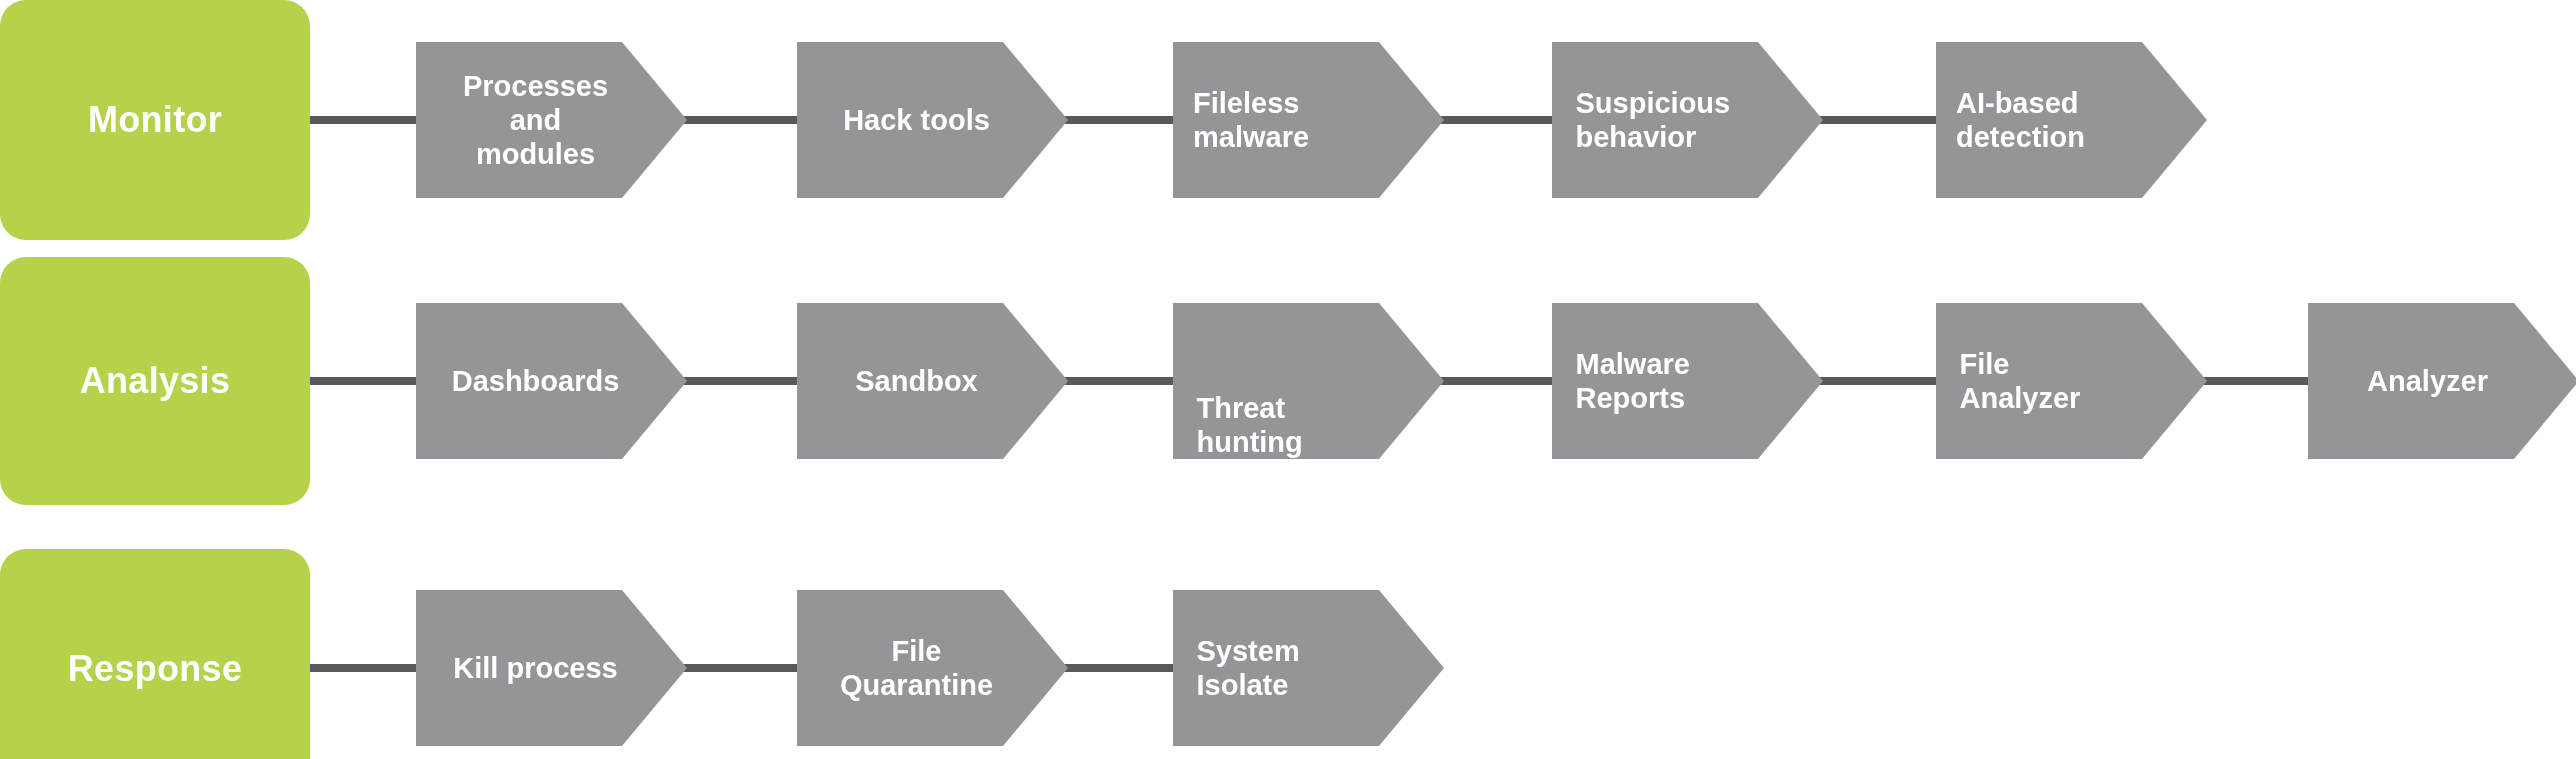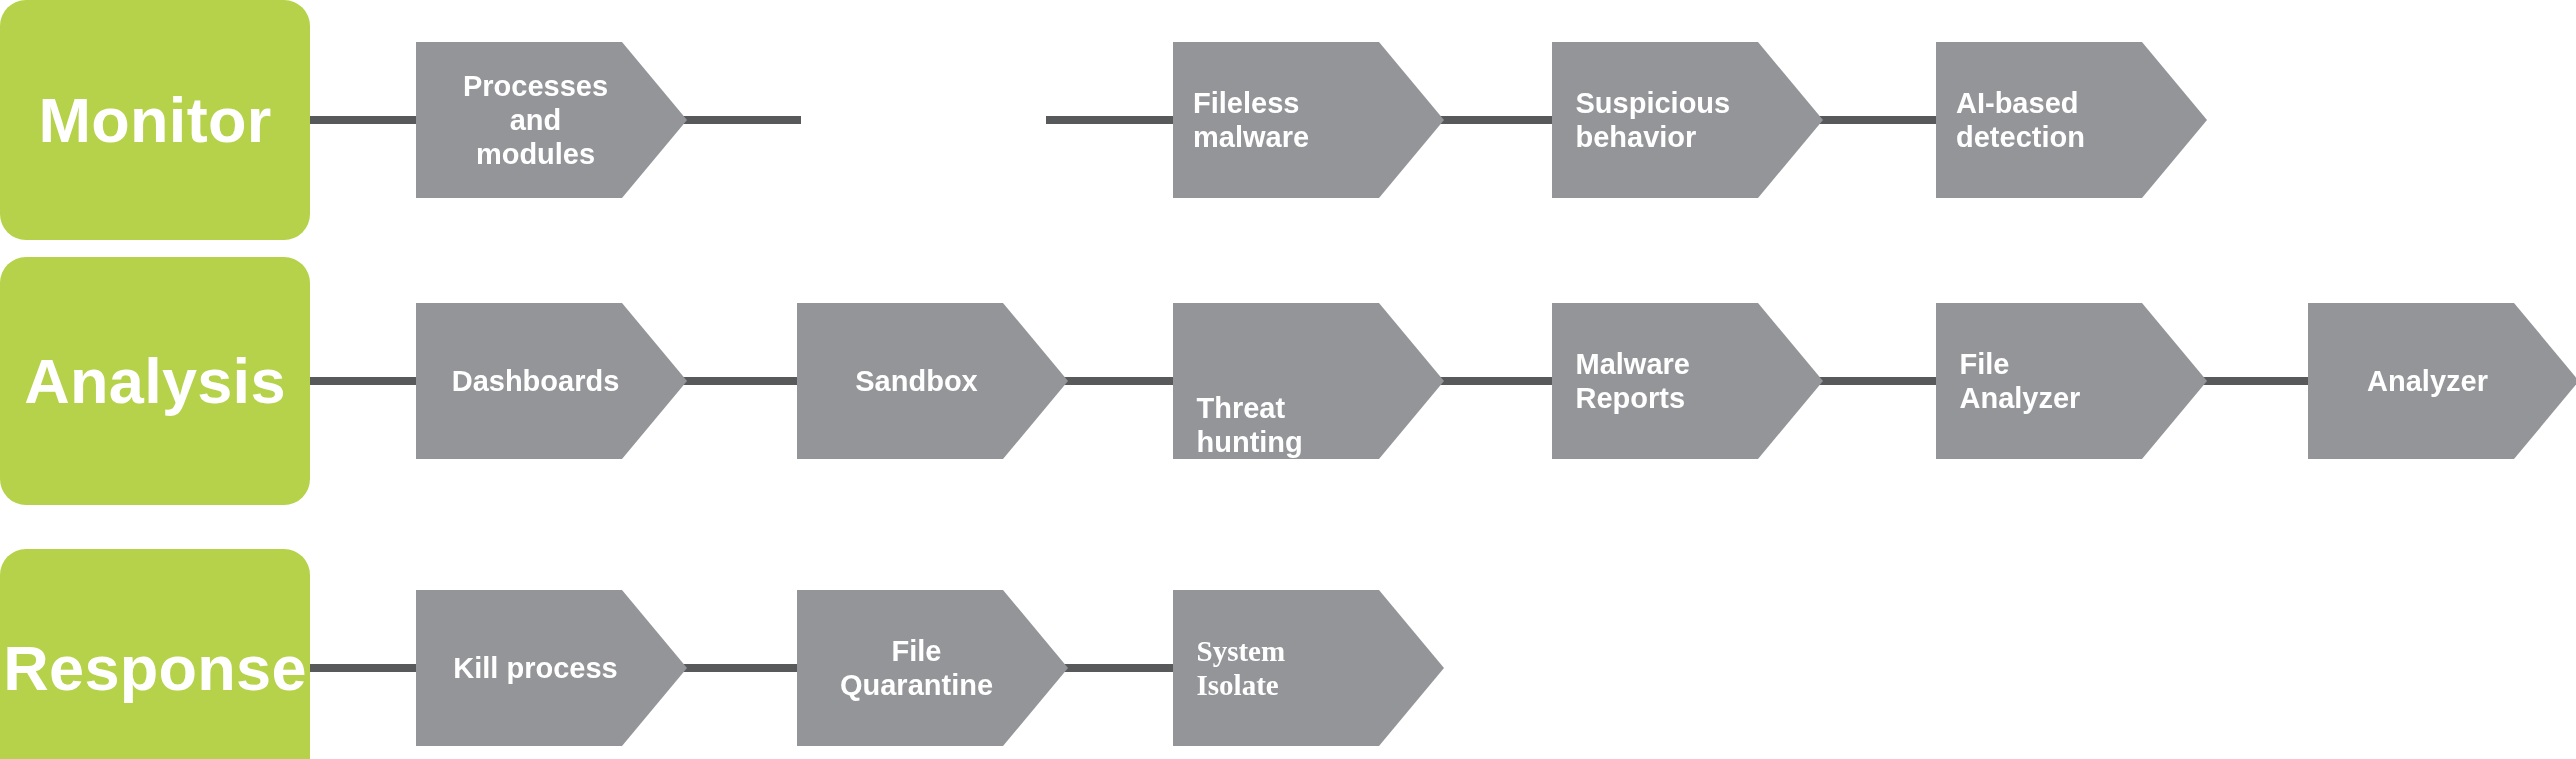--- a/index.html
+++ b/index.html
@@ -16,21 +16,21 @@
   .stage-label{
     position:absolute;left:0;top:0;
     width:310px;height:100%;
     background:#b5d24a;
     border-radius:26px;
     display:flex;align-items:center;justify-content:center;
     box-sizing:border-box;
   }
   .stage-label span{
     color:#ffffff;
-    font-size:63px;
+    font-size:36px;
     font-weight:700;
     letter-spacing:0.3px;
     line-height:1.05;
     white-space:nowrap;
   }
 
   
   .connector{
     position:absolute;
     height:8.2px;
@@ -75,20 +75,23 @@
     <div class="connector" style="left:1046px;top:116px;width:132px;"></div>
     <div class="connector" style="left:1410px;top:116px;width:147px;"></div>
     <div class="connector" style="left:1810px;top:116px;width:130px;"></div>
 
     <div class="step center" style="left:416px;top:42px;width:271px;">
       <span>Processes
 and
 modules</span>
     </div>
 
+    <div class="step center" style="left:797px;top:42px;width:271px;">
+      <span>Hack tools</span>
+    </div>
 
     <div class="step" style="left:1173px;top:42px;width:271px;padding-left:20px;">
       <span>Fileless
 malware</span>
     </div>
 
     <div class="step" style="left:1552px;top:42px;width:271px;padding-left:23.5px;">
       <span>Suspicious
 behavior</span>
     </div>
@@ -152,20 +155,20 @@
 
     <div class="step center" style="left:416px;top:41px;width:271px;">
       <span>Kill process</span>
     </div>
 
     <div class="step center" style="left:797px;top:41px;width:271px;">
       <span>File
 Quarantine</span>
     </div>
 
-    <div class="step" style="left:1173px;top:41px;width:271px;padding-left:23.5px;font-family:Liberation Serif, serif;">
+    <div class="step" style="left:1173px;top:41px;width:271px;padding-left:23.5px;">
       <span>System
 Isolate</span>
     </div>
   </div>
 
 </div>
 
 
 </body></html>

